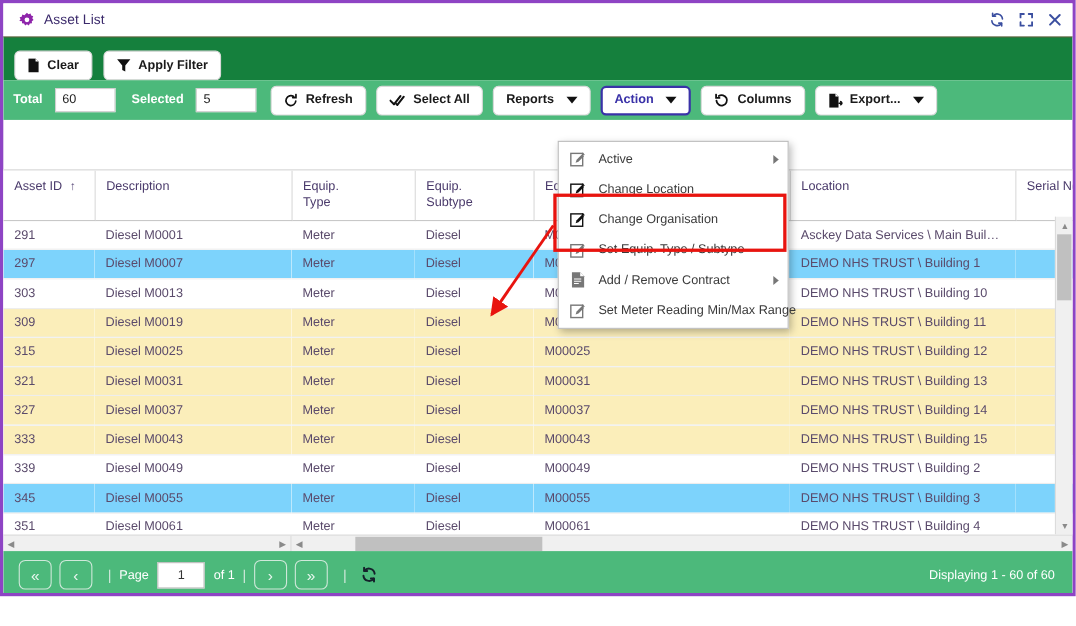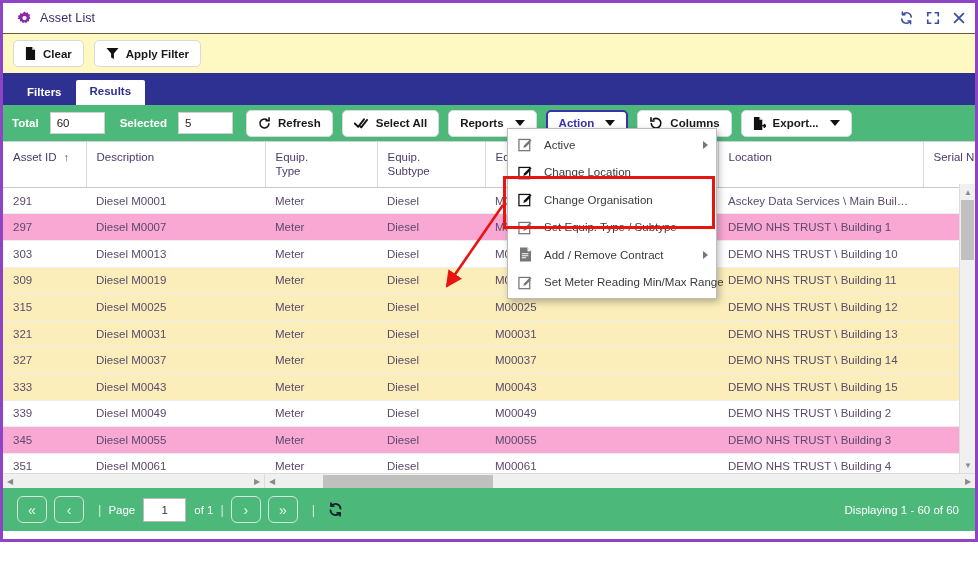--- a/index.html
+++ b/index.html
@@ -42,23 +42,23 @@
   }
   .win-ctrls .wc {
     color: #3b4fa0; font-size: 14px; line-height: 1;
     display: flex; align-items: center; justify-content: center;
     width: 17px; height: 17px; cursor: pointer;
   }
   .win-ctrls .wc svg { display:block; }
 
   
   .greenbar {
-    background: #fef9c3;
+    background: #15803d;
     height: 40px;
-    display: flex; align-items: center;
+    display: flex; align-items: flex-end;
     padding: 0 10px;
     gap: 10px;
     border-top: 1px solid #6b5a3a;
   }
   .btn {
     background: #ffffff;
     border: 1px solid #d9d9d9;
     border-radius: 5px;
     height: 27px;
     display: inline-flex; align-items: center;
@@ -125,20 +125,21 @@
   }
   .btn.action-btn .caret { border-top-color: #111; }
 
   
   .gridwrap {
     position: relative;
     height: 332px;
     background: #ffffff;
     border-top: 1px solid #cfcfcf;
     overflow: hidden;
+    margin-top: 45px;
   }
   table.grid {
     border-collapse: collapse;
     table-layout: fixed;
     width: 1180px;
     font-size: 11.5px;
   }
   table.grid th {
     background: #ffffff;
     color: #4a3a6b;
@@ -156,21 +157,21 @@
   table.grid th .sort { margin-left: 7px; font-size: 11px; color:#5a4a7a;}
   table.grid td {
     padding: 0 10px;
     height: 26.6px;
     color: #5a4a6b;
     border-bottom: 1px solid #ededed;
     white-space: nowrap; overflow: hidden; text-overflow: ellipsis;
     font-size: 11.5px;
   }
   tr.r-odd  td { background: #ffffff; }
-  tr.r-even td { background: #f9a8d4; }
+  tr.r-even td { background: #7dd3fc; }
   tr.r-sel  td { background: #fbeeba; }
 
   
   .vscroll {
     position: absolute; top: 42px; right: 0; width: 16px; bottom: 0;
     background: #f0f0f0; border-left: 1px solid #dcdcdc;
   }
   .vscroll .thumb {
     position: absolute; left: 1px; top: 16px; width: 13px; height: 60px;
     background: #c0c0c0;
@@ -330,24 +331,20 @@
     <div class="btn">
       <span class="ic">
         <svg width="13" height="13" viewBox="0 0 14 14" fill="#111">
           <path d="M0.5 1h13l-5 6v6l-3-1.6V7z"></path>
         </svg>
       </span>
       <span>Apply Filter</span>
     </div>
   </div>
 
-  <div class="tabbar">
-    <div class="tab">Filters</div>
-    <div class="tab active">Results</div>
-  </div>
 
   <div class="toolbar">
     <span class="tb-label">Total</span>
     <input class="tb-input" readonly="" value="60" style="">
     <span class="tb-label" style="margin-left:6px">Selected</span>
     <input class="tb-input" readonly="" value="5" style="">
 
     <div class="btn" style="margin-left:4px">
       <span class="ic">
         <svg width="13" height="13" viewBox="0 0 16 16" fill="none" stroke="#111" stroke-width="1.9" stroke-linecap="round">

